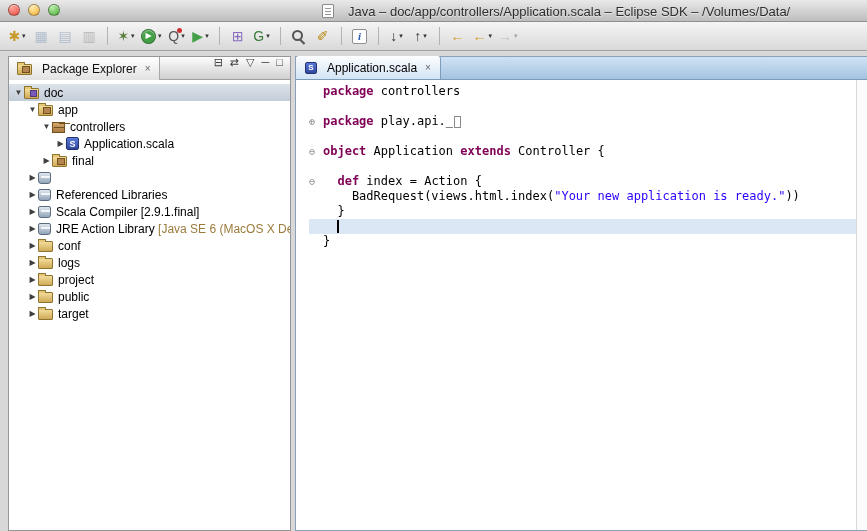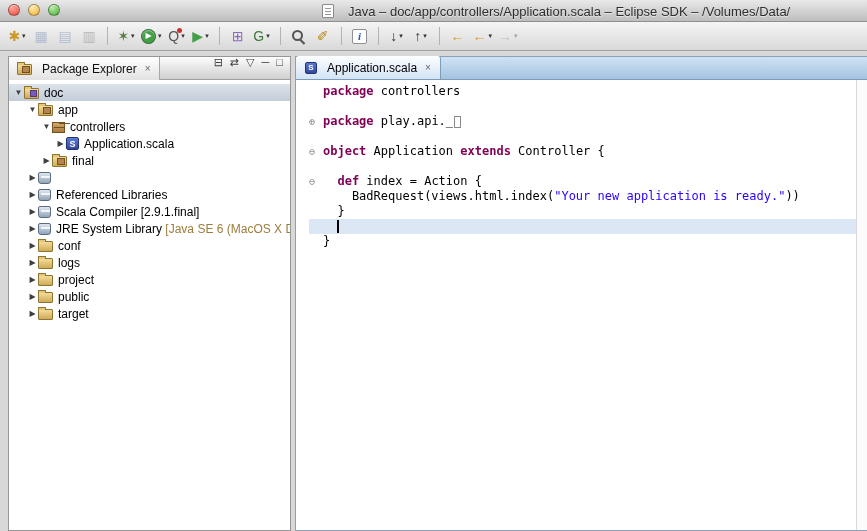--- a/index.html
+++ b/index.html
@@ -251,21 +251,21 @@
             <span class="tlabel">Referenced Libraries</span>
           </div>
           <div class="tree-row" style="padding-left: 18px;">
             <span class="arrow">▶</span>
             <span class="ticon ti-library"></span>
             <span class="tlabel">Scala Compiler [2.9.1.final]</span>
           </div>
           <div class="tree-row" style="padding-left: 18px;">
             <span class="arrow">▶</span>
             <span class="ticon ti-library"></span>
-            <span class="tlabel">JRE System Library</span>
+            <span class="tlabel">JRE Action Library</span>
             <span class="tsuffix">&nbsp;[Java SE 6 (MacOS X Def...</span>
           </div>
           <div class="tree-row" style="padding-left: 18px;">
             <span class="arrow">▶</span>
             <span class="ticon ti-folder"></span>
             <span class="tlabel">conf</span>
           </div>
           <div class="tree-row" style="padding-left: 18px;">
             <span class="arrow">▶</span>
             <span class="ticon ti-folder"></span>

